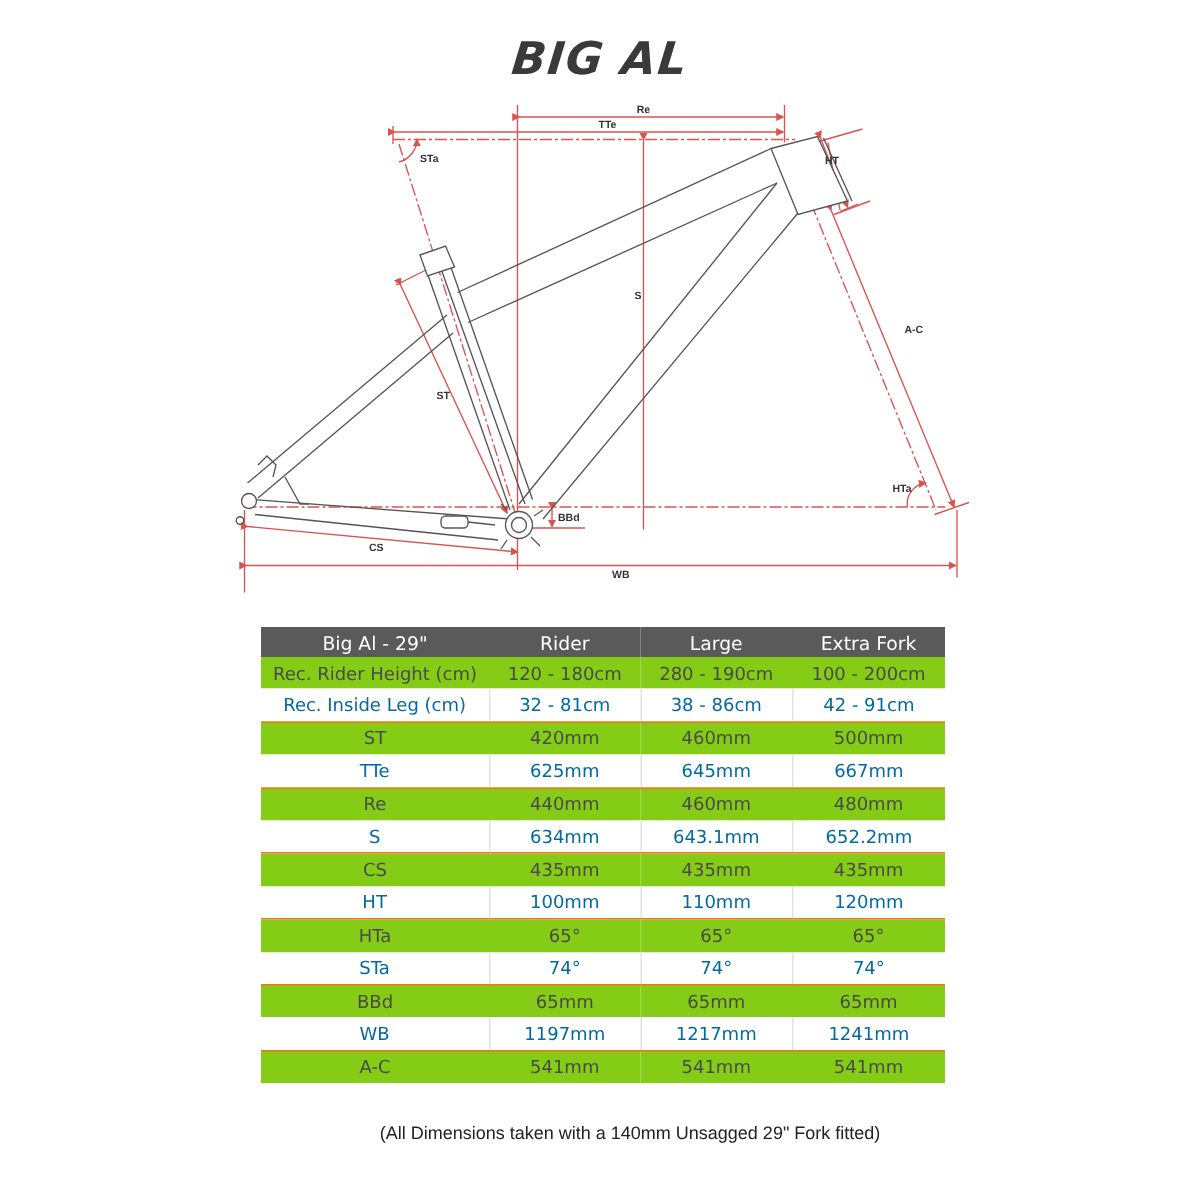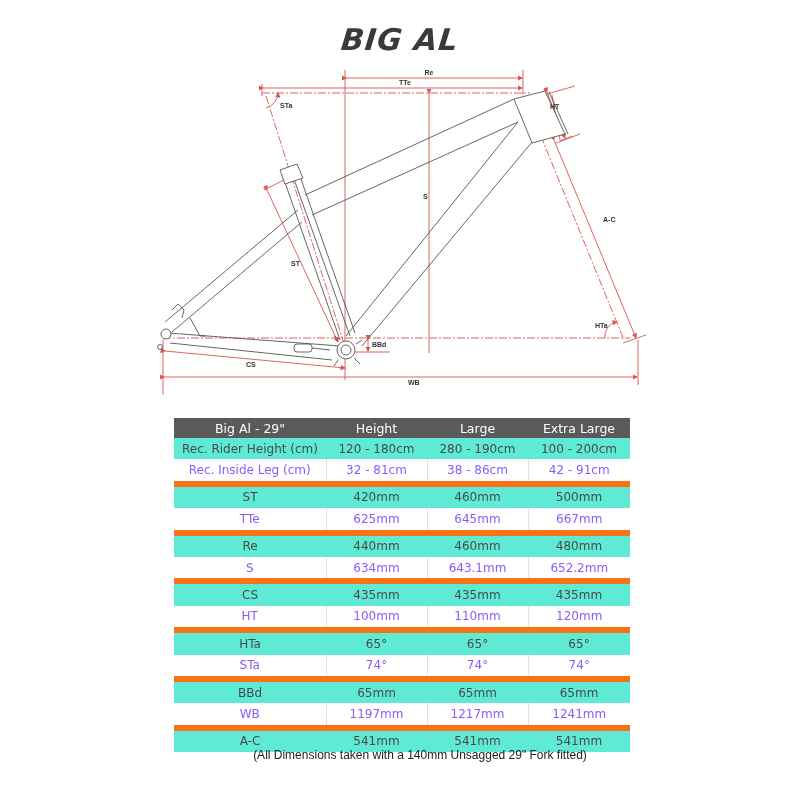--- a/index.html
+++ b/index.html
@@ -12,22 +12,22 @@
   svg.diagram { position: absolute; left: 0; top: 0; }
   .dim-label { font-family: "Liberation Sans", sans-serif; font-size: 7px; font-weight: bold; fill: #333; }
   table.geo {
     position: absolute; left: 174px; top: 418px; width: 456px;
     border-collapse: collapse; font-family: "DejaVu Sans", sans-serif; font-size: 12px;
   }
   table.geo td, table.geo th {
     height: 21.4px; padding: 0; text-align: center; white-space: nowrap; font-weight: normal;
   }
   table.geo th { background: #5a5a5a; color: #ffffff; height: 20px; font-size: 12.5px; }
-  table.geo tr.gray td { background: #5eead4; color: #4a4a4a; }
-  table.geo tr.white td { background: #ffffff; color: #8b5cf6; border-left: 1px solid #e2e2e2; border-bottom: 6px solid #f97316; }
+  table.geo tr.gray td { background: #84cc16; color: #4a4a4a; }
+  table.geo tr.white td { background: #ffffff; color: #0369a1; border-left: 1px solid #e2e2e2; border-bottom: 1px solid #f97316; }
   table.geo tr.white td:first-child { border-left: none; }
   table.geo col.c0 { width: 152px; }
   table.geo col.c1 { width: 101px; }
   table.geo col.c2 { width: 101px; }
   table.geo col.c3 { width: 102px; }
   .footnote {
     position: absolute; left: 0; top: 748px; width: 800px; text-align: center;
     font-family: "Liberation Sans", sans-serif; font-size: 12px; color: #222; margin-left: 20px;
   }
 </style>
@@ -139,23 +139,23 @@
 <table class="geo">
   <colgroup>
       <col class="c0">
       <col class="c1">
       <col class="c2">
       <col class="c3">
     </colgroup>
   <thead>
     <tr>
       <th>Big Al - 29"</th>
-      <th>Height</th>
+      <th>Rider</th>
       <th>Large</th>
-      <th>Extra Large</th>
+      <th>Extra Fork</th>
     </tr>
   </thead>
   <tbody>
     <tr class="gray">
       <td>Rec. Rider Height (cm)</td>
       <td>120 - 180cm</td>
       <td>280 - 190cm</td>
       <td>100 - 200cm</td>
     </tr>
     <tr class="white">

